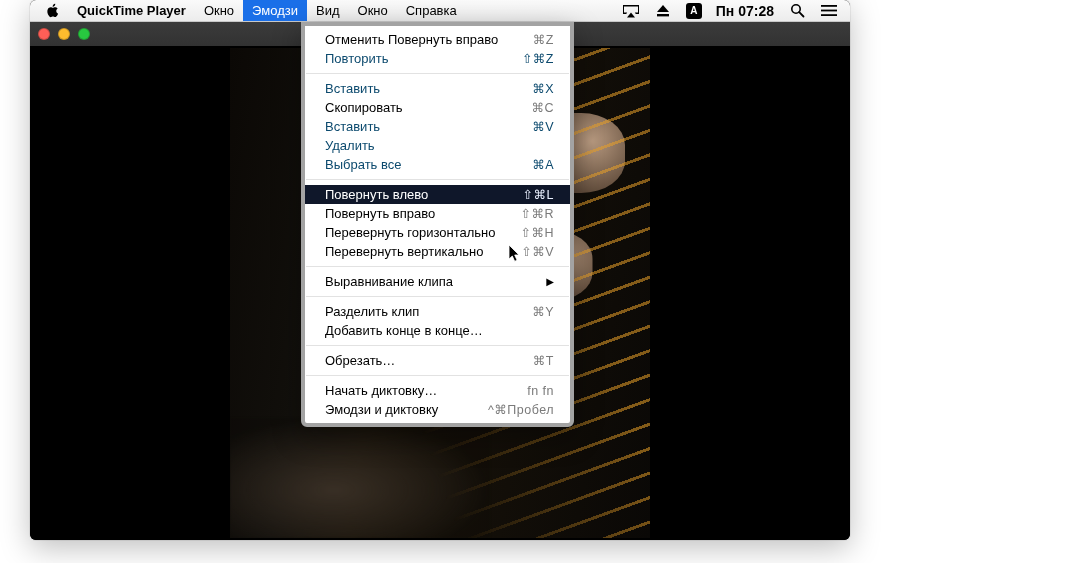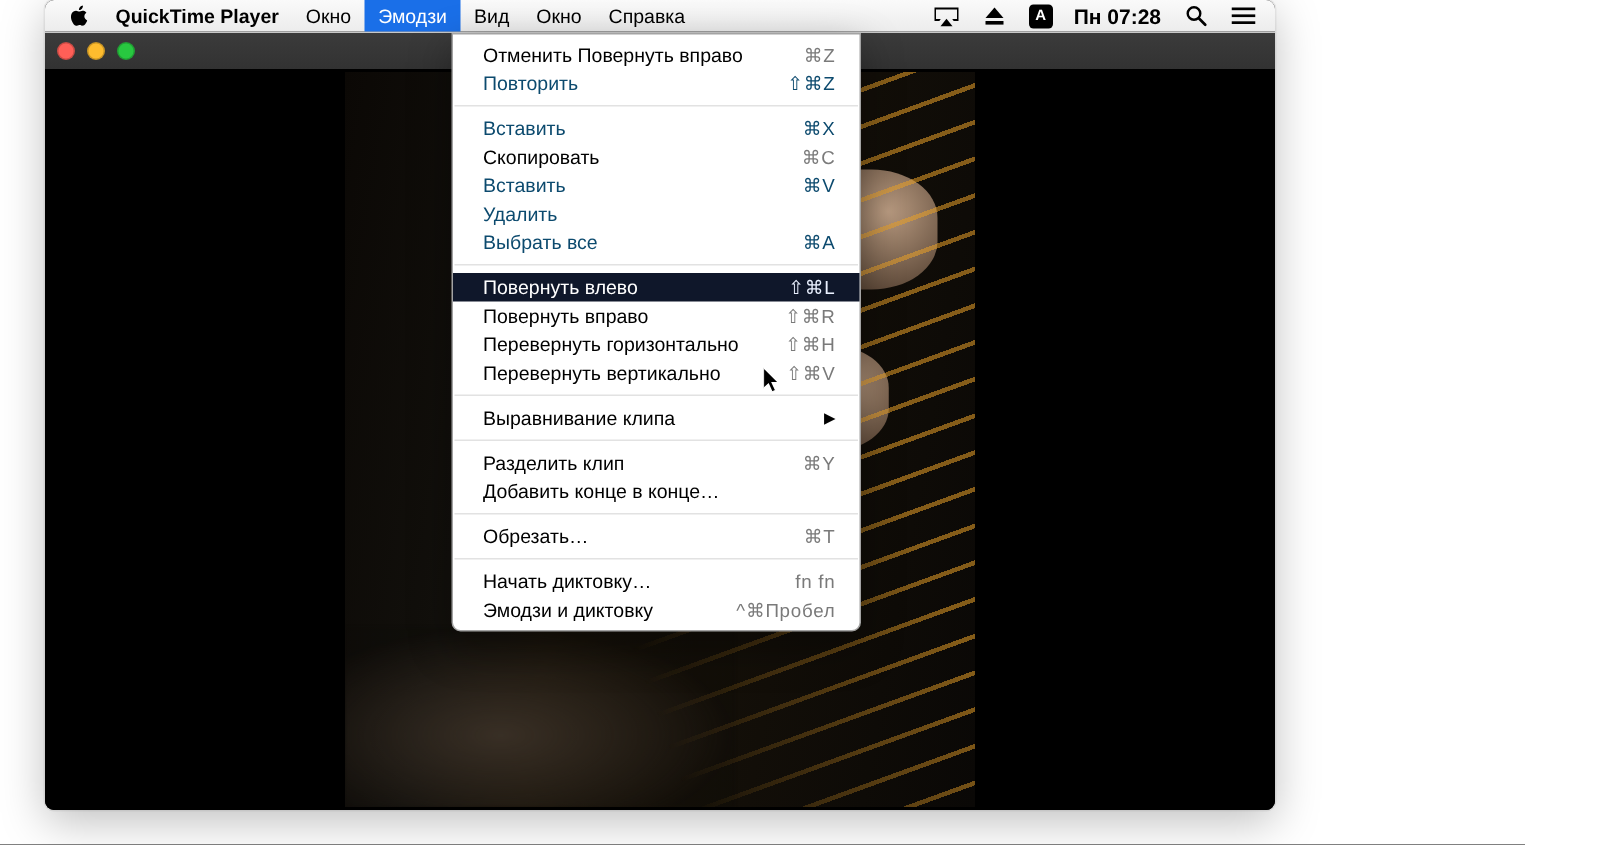--- a/index.html
+++ b/index.html
@@ -24,21 +24,21 @@
   .title-center .sep { color:#9a9a9a; }
   .title-center .chev { font-size:8px; color:#9a9a9a; }
   .content { position: absolute; top: 46px; left: 0; right: 0; bottom: 0; background: #000; display:flex; align-items:center; justify-content:center; }
   .video-frame { width: 420px; height: 490px; position: relative; overflow:hidden; background: linear-gradient(100deg,#0b0805 0%, #12100c 25%, #1a140a 40%, #0a0806 100%); }
   
   .video-frame::after { content:""; position:absolute; left:38%; top:-10%; width:140%; height:120%; transform: rotate(-20deg); background: repeating-linear-gradient(0deg, rgba(232,160,40,0.0) 0 20px, rgba(232,160,40,0.55) 20px 23px); mask: linear-gradient(90deg, transparent 0%, #000 35%, #000 70%, transparent 100%); }
   .person { position:absolute; background: radial-gradient(circle at 35% 30%, #b89a80, #5a4636 60%, #2a2018 100%); border-radius: 40% 40% 25% 25%; }
   .p1 { width:80px; height:110px; left:300px; top:50px; transform: rotate(90deg); }
   .p2 { width:70px; height:95px; left:280px; top:170px; transform: rotate(90deg); }
   .crowd { position:absolute; left:0; bottom:0; width:260px; height:120px; background: radial-gradient(ellipse at 40% 60%, rgba(60,50,40,0.9), rgba(10,8,6,0.2) 70%); filter: blur(1px); }
-  .dropdown { position: absolute; left: 271px; top: 22px; width: 273px; background: #fff; border: 1px solid #a3a3a3; border-radius: 0 0 6px 6px; box-shadow: 0 10px 28px rgba(0,0,0,0.35); padding: 4px 0; font-size: 13px; color: #000; z-index: 50; }
+  .dropdown { position: absolute; left: 271px; top: 22px; width: 273px; background: #fff; border: 4px solid #a3a3a3; border-radius: 0 0 6px 6px; box-shadow: 0 10px 28px rgba(0,0,0,0.35); padding: 4px 0; font-size: 13px; color: #000; z-index: 50; }
   .mi { display:flex; align-items:center; justify-content:space-between; height: 19px; padding: 0 16px 0 20px; position:relative; }
   .mi .lbl { white-space: nowrap; }
   .mi .sc { color:#7a7a7a; font-size:12.5px; letter-spacing: 0.5px; }
   .mi.dis .lbl, .mi.dis .sc { color: #0c4a6e; }
   .mi.sel { background: #0f172a; color: #fff; }
   .mi.sel .sc { color: #eaf1ff; }
   .mi .sub { color:#000; font-size:10px; margin-left:auto; }
   .sep-line { height:1px; margin:5px 1px; background:#e2e2e2; }
   .cursor { position:absolute; left:479px; top:245px; width:14px; height:18px; z-index:60; }
   .cursor svg { filter: drop-shadow(0 0 1px rgba(255,255,255,0.9)); }

